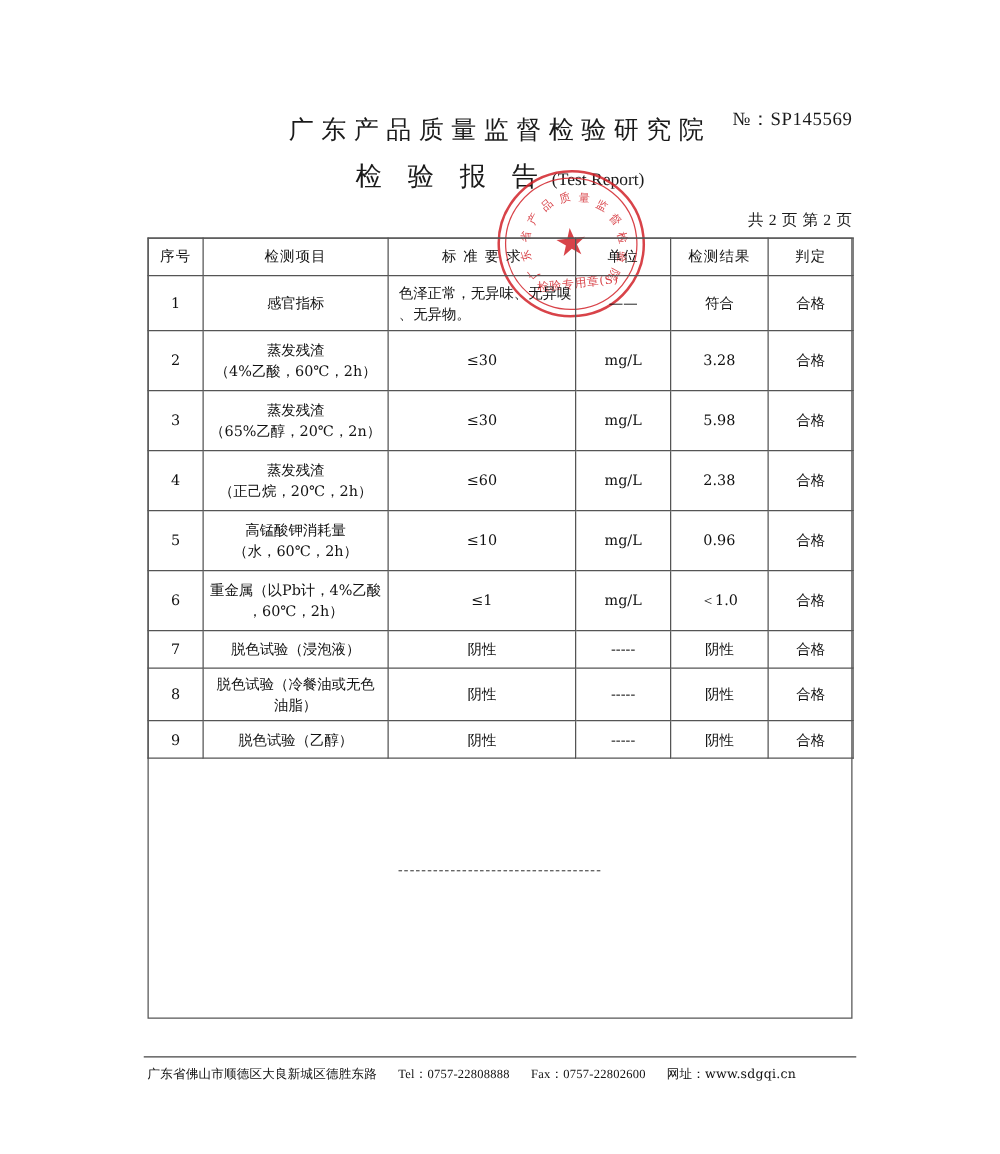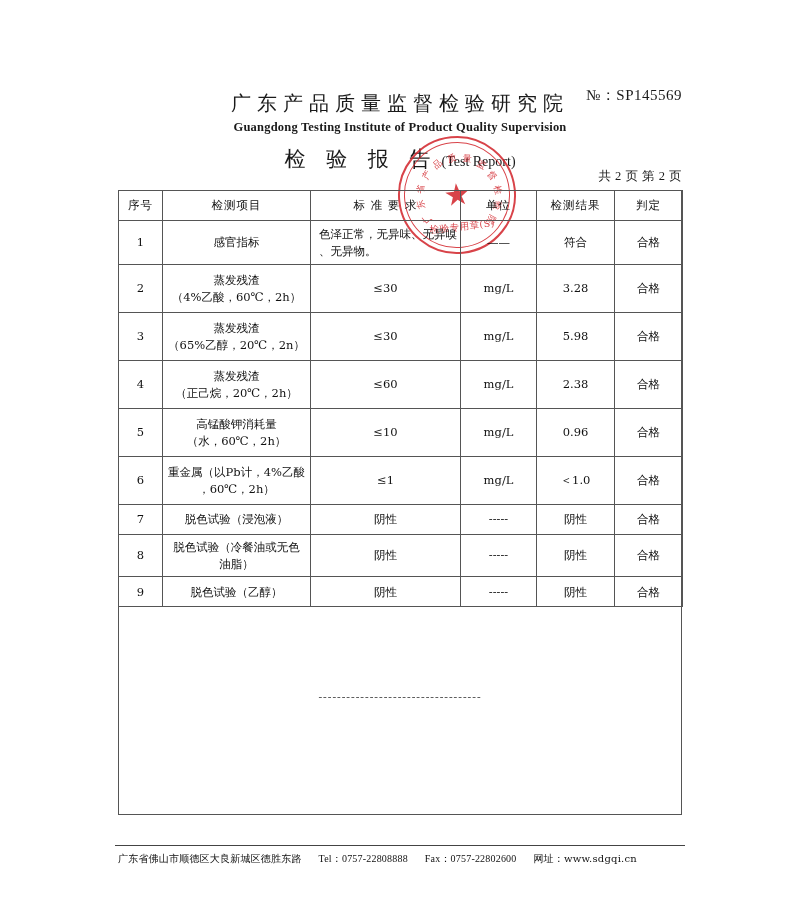--- a/index.html
+++ b/index.html
@@ -223,21 +223,20 @@
 <body>
 
 <div class="doc">
 
   <div class="report-no">
     <span class="no-label">№：</span><span>SP145569</span>
   </div>
 
   <div class="title-block">
     <div class="org-cn">广东产品质量监督检验研究院</div>
-    <div class="org-en">Guangdong Testing Institute of Product Quality Supervision</div>
     <div class="doc-title-row">
       <span>检 验 报 告</span><span class="doc-title-en">(Test Report)</span>
     </div>
   </div>
 
   <div class="page-of">共 2 页 第 2 页</div>
 
   <div class="seal">
     <div class="inner-ring"></div>
     <div class="arc-text" id="seal-arc">

